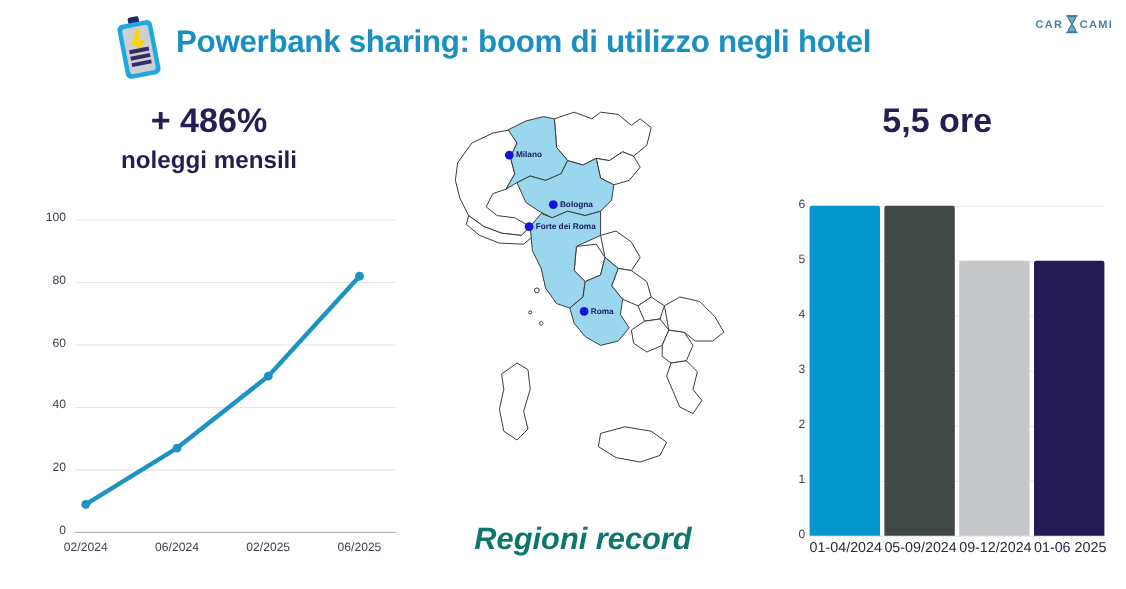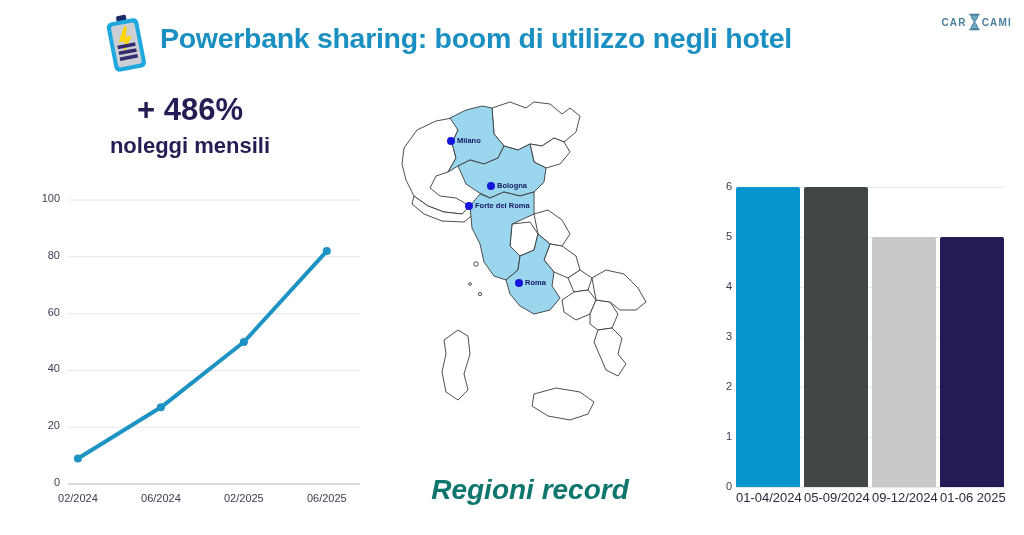--- a/index.html
+++ b/index.html
@@ -93,21 +93,21 @@
     font-size: 11px;
     color: #3c3c50;
     white-space: nowrap;
   }
   .y-tick-left { text-align: right; width: 40px; }
   .x-tick-left { text-align: center; width: 70px; }
 
   
   #map-wrap {
     position: absolute;
-    left: 4px; top: 6px;
+    left: 16px; top: 6px;
     width: 300px; height: 390px;
   }
   #map-caption {
     position: absolute;
     left: 0; top: 392px;
     width: 300px;
     text-align: center;
     font-size: 28px;
     font-weight: bold;
     color: #0f766e;
@@ -298,20 +298,21 @@
           <div class="city-label" style="left: 141px; top: 190px;">Roma</div>
         </div>
     </div>
 
     <div id="map-caption">Regioni record</div>
   </div>
 
   <div class="panel" id="panel-right">
 
     <div class="stat-block">
+      <div class="stat-value">5,5 ore</div>
     </div>
 
     <div id="bar-chart">
       <div id="bar-plot">
         <div id="bar-grid">
             <div class="gridline-bar" style="top: 300px;"></div>
             <div class="gridline-bar" style="top: 250px;"></div>
             <div class="gridline-bar" style="top: 200px;"></div>
             <div class="gridline-bar" style="top: 150px;"></div>
             <div class="gridline-bar" style="top: 100px;"></div>

